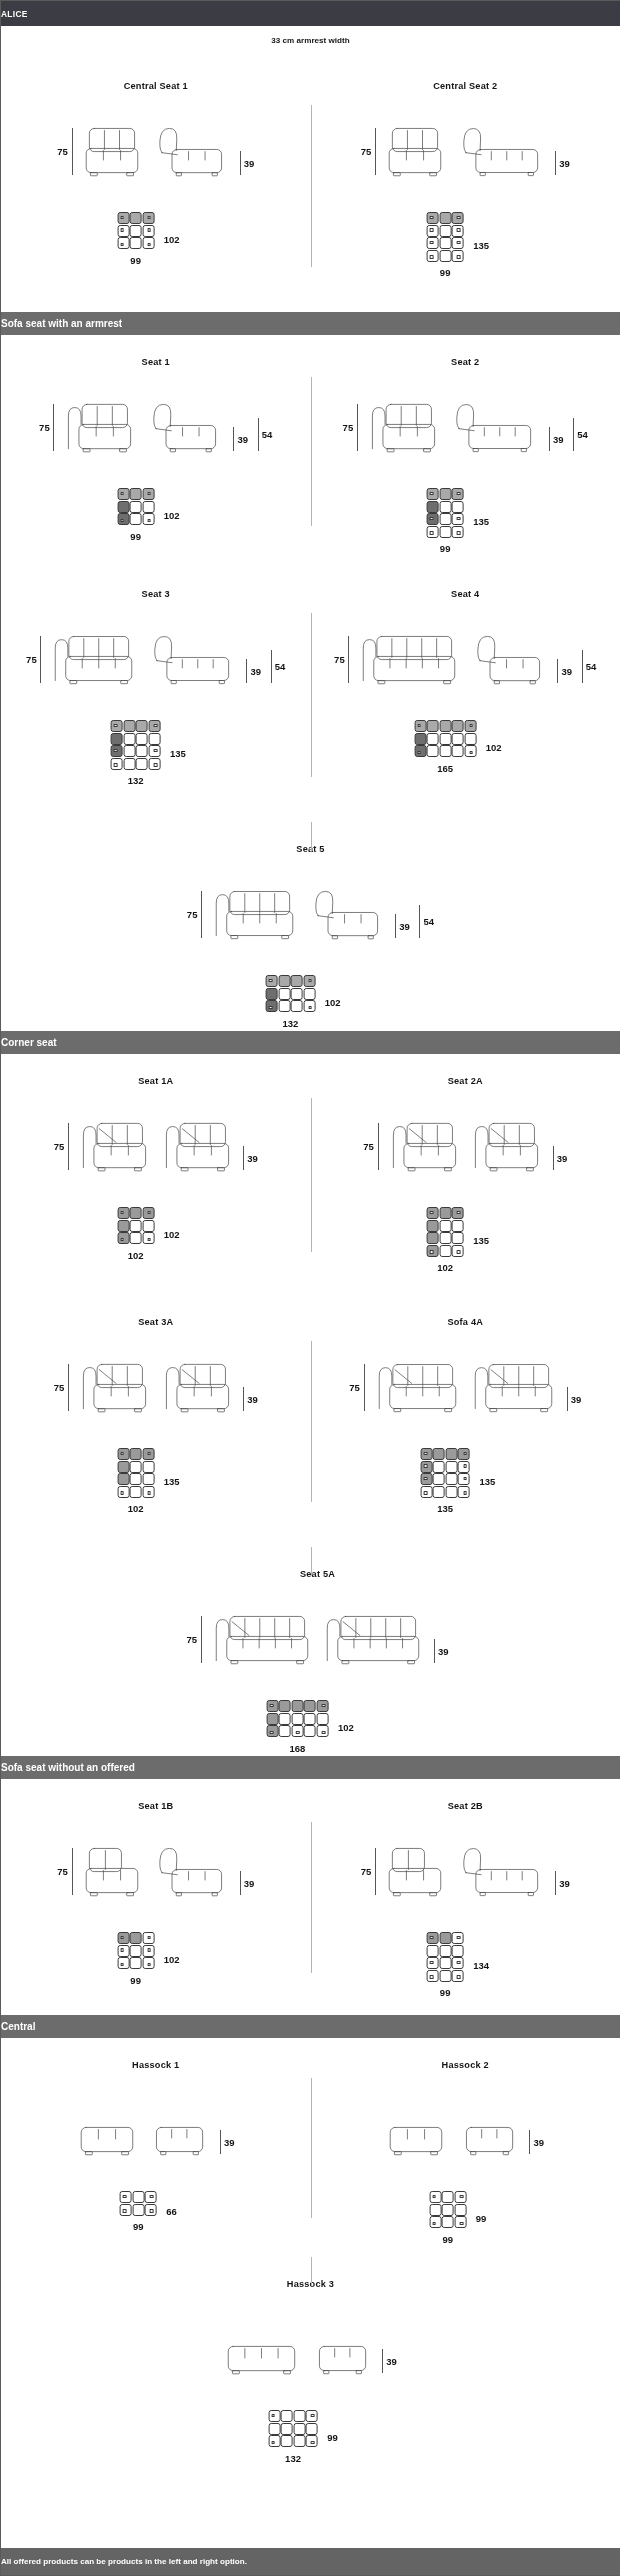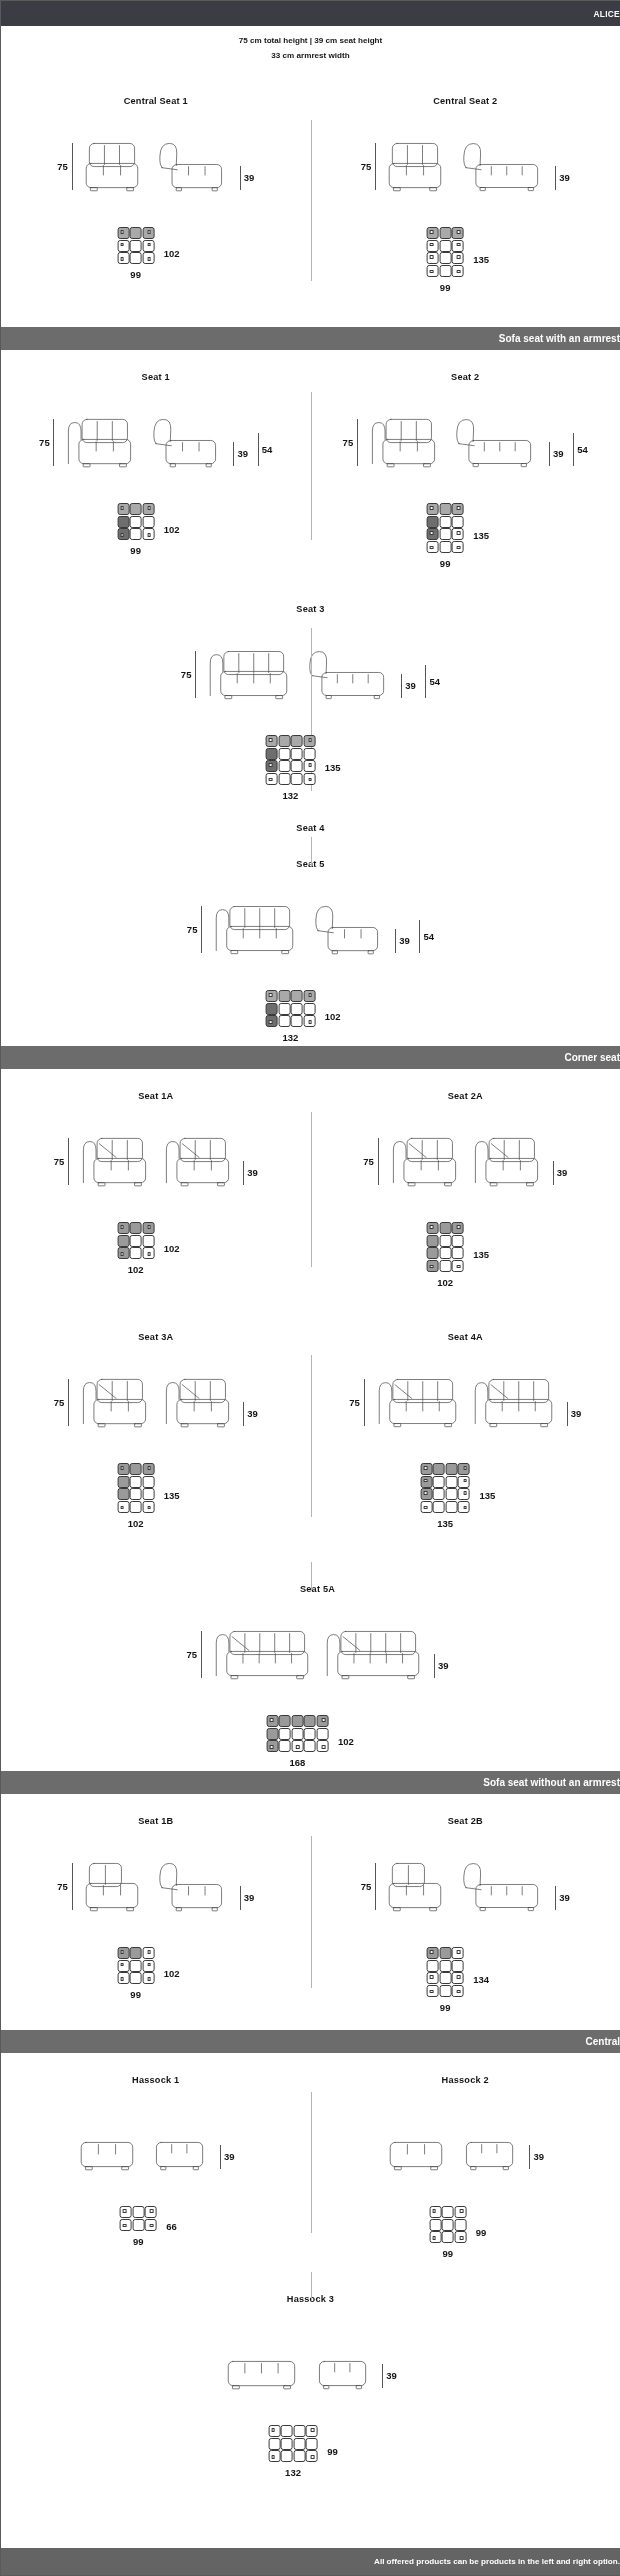--- a/index.html
+++ b/index.html
@@ -1,19 +1,19 @@
 <!DOCTYPE html>
 <html style="font-size:8.4px"><head>
 <meta charset="utf-8">
 <style>
   html,body{margin:0;padding:0;background:#ffffff;}
   body{font-family:"Liberation Sans",sans-serif;color:#151515;}
   .page{width:621px;height:2576px;box-sizing:border-box;border:0.5px solid #5a5a5a;
         background:#fff;display:flex;flex-direction:column;overflow:hidden;}
-  .bar{color:#fff;font-weight:bold;display:flex;align-items:center;justify-content:flex-end;flex:0 0 auto;}
+  .bar{color:#fff;font-weight:bold;display:flex;align-items:center;justify-content:flex-start;flex:0 0 auto;}
   .titlebar{background:#3c3c44;height:25px;font-size:8.4px;letter-spacing:0.3px;}
   .sectionbar{background:#6c6c6c;height:23px;font-size:10px;}
   .footerbar{background:#646464;height:27px;font-size:8.1px;margin-top:auto;}
   .specs{padding:8.4px 0 10.5px;text-align:center;font-weight:bold;font-size:8.1px;
          line-height:1.8;color:#161616;flex:0 0 auto;}
   .row{position:relative;display:flex;overflow:hidden;flex:0 0 auto;}
   .row .itemcell{flex:1 1 0;display:flex;flex-direction:column;align-items:center;min-width:0;}
   .divider{position:absolute;left:50%;top:18%;height:64%;width:0.5px;background:#b4b4b4;}
   .divider.stub{top:0;height:29px;}
   .item-title{font-size:9.2px;font-weight:bold;margin-top:22px;letter-spacing:0.2px;}
@@ -33,21 +33,20 @@
   svg{display:block;}
 </style>
 </head>
 <body>
 
 <div class="page">
   <div class="bar titlebar">
     <span>ALICE</span>
   </div>
   <div class="specs">
-    <div>75 cm total height | 39 cm seat height</div>
     <div>33 cm armrest width</div>
   </div>
   <div id="sections">
       <div class="row" style="height: 253px;">
         <div class="divider"></div>
         <div class="itemcell">
           <div class="item-title">Central Seat 1</div>
           <div class="views">
             <div class="dim left" style="margin-bottom: 4.2px;">
               <span class="dim-num">75</span>
@@ -330,21 +329,21 @@
                     <span class="mark" style="bottom: 2.1px; right: 2.1px;"></span>
                   </div>
                 </div>
                 <div class="dim-num">99</div>
               </div>
               <div class="dim-num">135</div>
             </div>
           </div>
         </div>
       </div>
-      <div class="row" style="height: 255px; flex-direction: column;">
+      <div class="row" style="height: 255px;">
         <div class="divider"></div>
         <div class="itemcell">
           <div class="item-title">Seat 3</div>
           <div class="views">
             <div class="dim left" style="margin-bottom: 4.2px;">
               <span class="dim-num">75</span>
               <span class="dim-line" style="height: 47px;"></span>
             </div>
             <div class="view">
               <svg width="87" height="58" viewBox="0 0 166 110" fill="none" stroke="#4e4e4e" stroke-width="1.4" stroke-linecap="round" stroke-linejoin="round">
@@ -786,21 +785,21 @@
                     <span class="mark" style="bottom: 2.1px; right: 2.1px;"></span>
                   </div>
                 </div>
                 <div class="dim-num">102</div>
               </div>
               <div class="dim-num">135</div>
             </div>
           </div>
         </div>
         <div class="itemcell">
-          <div class="item-title">Seat 4A</div>
+          <div class="item-title">Sofa 4A</div>
           <div class="views">
             <div class="dim left" style="margin-bottom: 4.2px;">
               <span class="dim-num">75</span>
               <span class="dim-line" style="height: 47px;"></span>
             </div>
             <div class="view">
               <svg width="87" height="58" viewBox="0 0 166 110" fill="none" stroke="#4e4e4e" stroke-width="1.4" stroke-linecap="round" stroke-linejoin="round">
                 <rect x="36" y="14" width="114" height="44" rx="9"></rect>
                 <line x1="64.5" y1="18" x2="64.5" y2="54"></line>
                 <line x1="93" y1="18" x2="93" y2="54"></line>
@@ -960,21 +959,21 @@
                     <span class="mark" style="bottom: 2.1px; right: 2.1px;"></span>
                   </div>
                 </div>
                 <div class="dim-num">168</div>
               </div>
               <div class="dim-num">102</div>
             </div>
           </div>
         </div>
       </div>
-      <div class="bar sectionbar">Sofa seat without an armrest</div>
+      <div class="bar sectionbar">Sofa seat without an offered</div>
       <div class="row" style="height: 236px;">
         <div class="divider"></div>
         <div class="itemcell">
           <div class="item-title">Seat 1B</div>
           <div class="views">
             <div class="dim left" style="margin-bottom: 4.2px;">
               <span class="dim-num">75</span>
               <span class="dim-line" style="height: 47px;"></span>
             </div>
             <div class="view">

